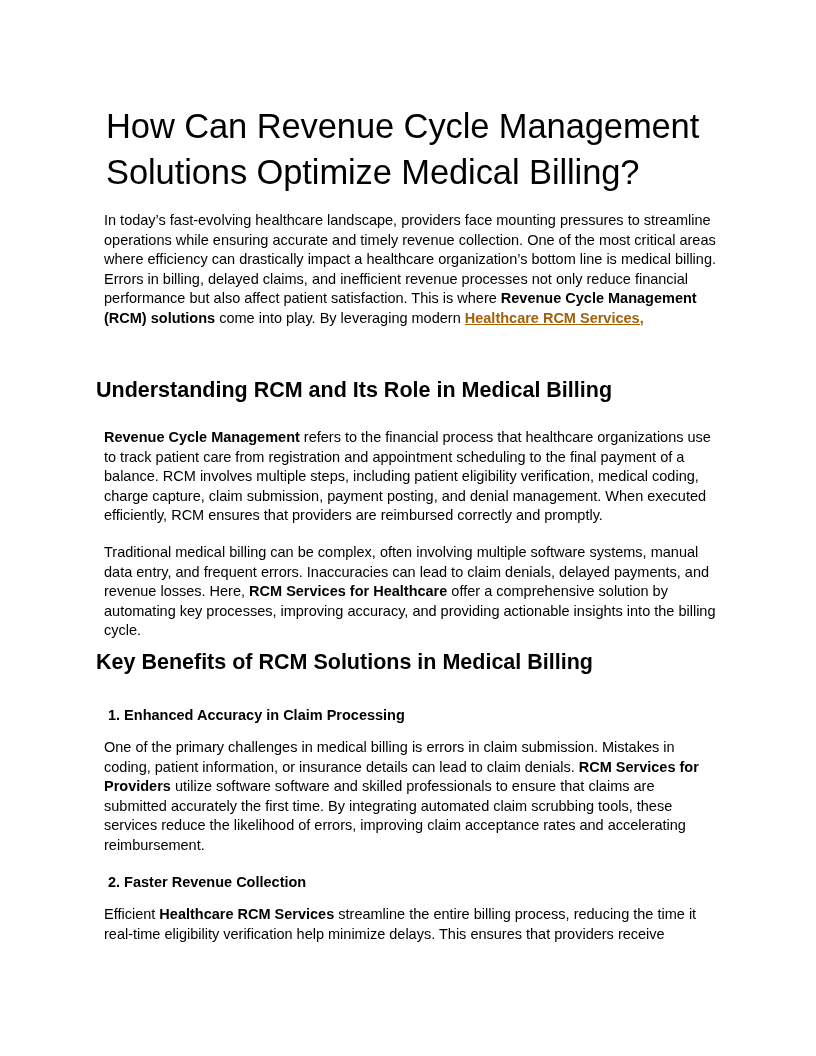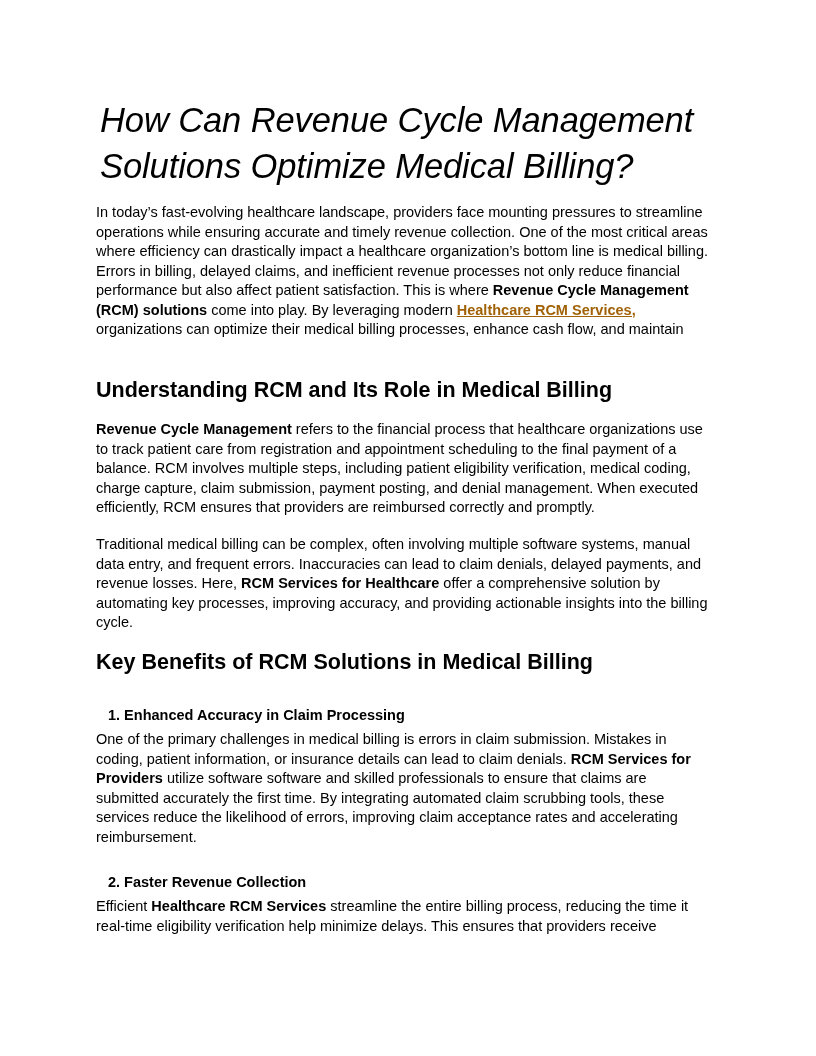--- a/index.html
+++ b/index.html
@@ -1,25 +1,25 @@
 <!DOCTYPE html>
 <html><head>
 <meta charset="utf-8">
 <style>
   html, body { margin: 0; padding: 0; background: #ffffff; }
   body { width: 816px; height: 1056px; overflow: hidden; position: relative;
          font-family: "Liberation Sans", sans-serif; color: #000000; }
   .page { position: absolute; left: 96px; top: 0; width: 630px; }
   .title { position: absolute; left: 0; top: 93px; font-size: 34.5px; line-height: 46px;
-           font-weight: normal; margin: 4px; white-space: nowrap; letter-spacing: -0.1px; font-style: italic; }
+           font-weight: normal; margin: 10px; white-space: nowrap; letter-spacing: -0.1px; }
   .h2 { position: absolute; left: 0; font-size: 21.5px; line-height: 28px; font-weight: bold;
         margin: 0; white-space: nowrap; }
   .h3 { position: absolute; left: 0; font-size: 14.5px; line-height: 19.5px; font-weight: bold;
         margin: 12px; white-space: nowrap; }
-  .para { position: absolute; left: 0; margin: 0; font-size: 14.5px; line-height: 19.5px; }
+  .para { position: absolute; left: 0; margin: 8px; font-size: 14.5px; line-height: 19.5px; }
   .line { display: block; white-space: nowrap; }
   b { font-weight: bold; }
   a.link { color: #1155cc; font-weight: bold; text-decoration: underline; }
 </style>
 </head>
 <body>
 
 <div class="page">
 
   <h1 class="title">
@@ -27,21 +27,20 @@
     <span class="line">Solutions Optimize Medical Billing?</span>
   </h1>
 
   <p class="para" style="top:203px">
       <span class="line"><span>In today’s fast-evolving healthcare landscape, providers face mounting pressures to streamline</span></span>
       <span class="line"><span>operations while ensuring accurate and timely revenue collection. One of the most critical areas</span></span>
       <span class="line"><span>where efficiency can drastically impact a healthcare organization’s bottom line is medical billing.</span></span>
       <span class="line"><span>Errors in billing, delayed claims, and inefficient revenue processes not only reduce financial</span></span>
       <span class="line"><span>performance but also affect patient satisfaction. This is where </span><b>Revenue Cycle Management</b></span>
       <span class="line"><b>(RCM) solutions</b><span> come into play. By leveraging modern </span><a class="link" href="#" style="color: #a16207;">Healthcare RCM Services,</a></span>
-      <span class="line"><span>organizations can optimize their medical billing processes, enhance cash flow, and maintain</span></span>
     </p>
 
   <h2 class="h2" style="top:376px">Understanding RCM and Its Role in Medical Billing</h2>
 
   <p class="para" style="top:420px">
       <span class="line"><b>Revenue Cycle Management</b><span> refers to the financial process that healthcare organizations use</span></span>
       <span class="line"><span>to track patient care from registration and appointment scheduling to the final payment of a</span></span>
       <span class="line"><span>balance. RCM involves multiple steps, including patient eligibility verification, medical coding,</span></span>
       <span class="line"><span>charge capture, claim submission, payment posting, and denial management. When executed</span></span>
       <span class="line"><span>efficiently, RCM ensures that providers are reimbursed correctly and promptly.</span></span>

